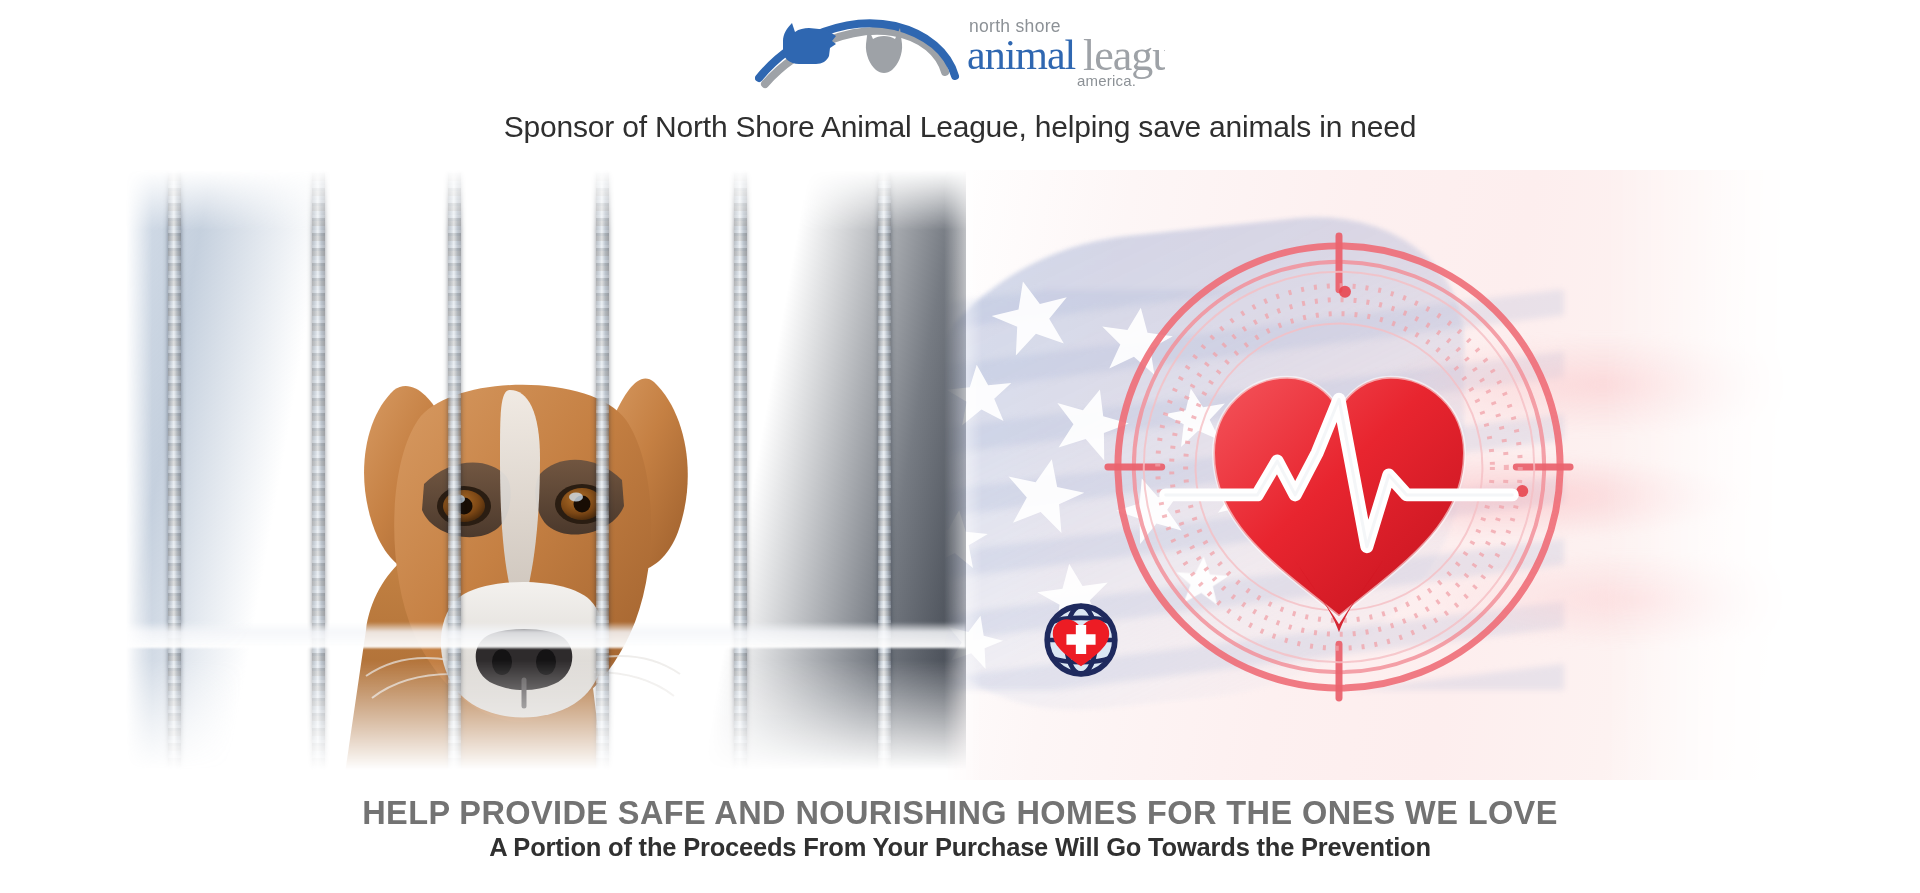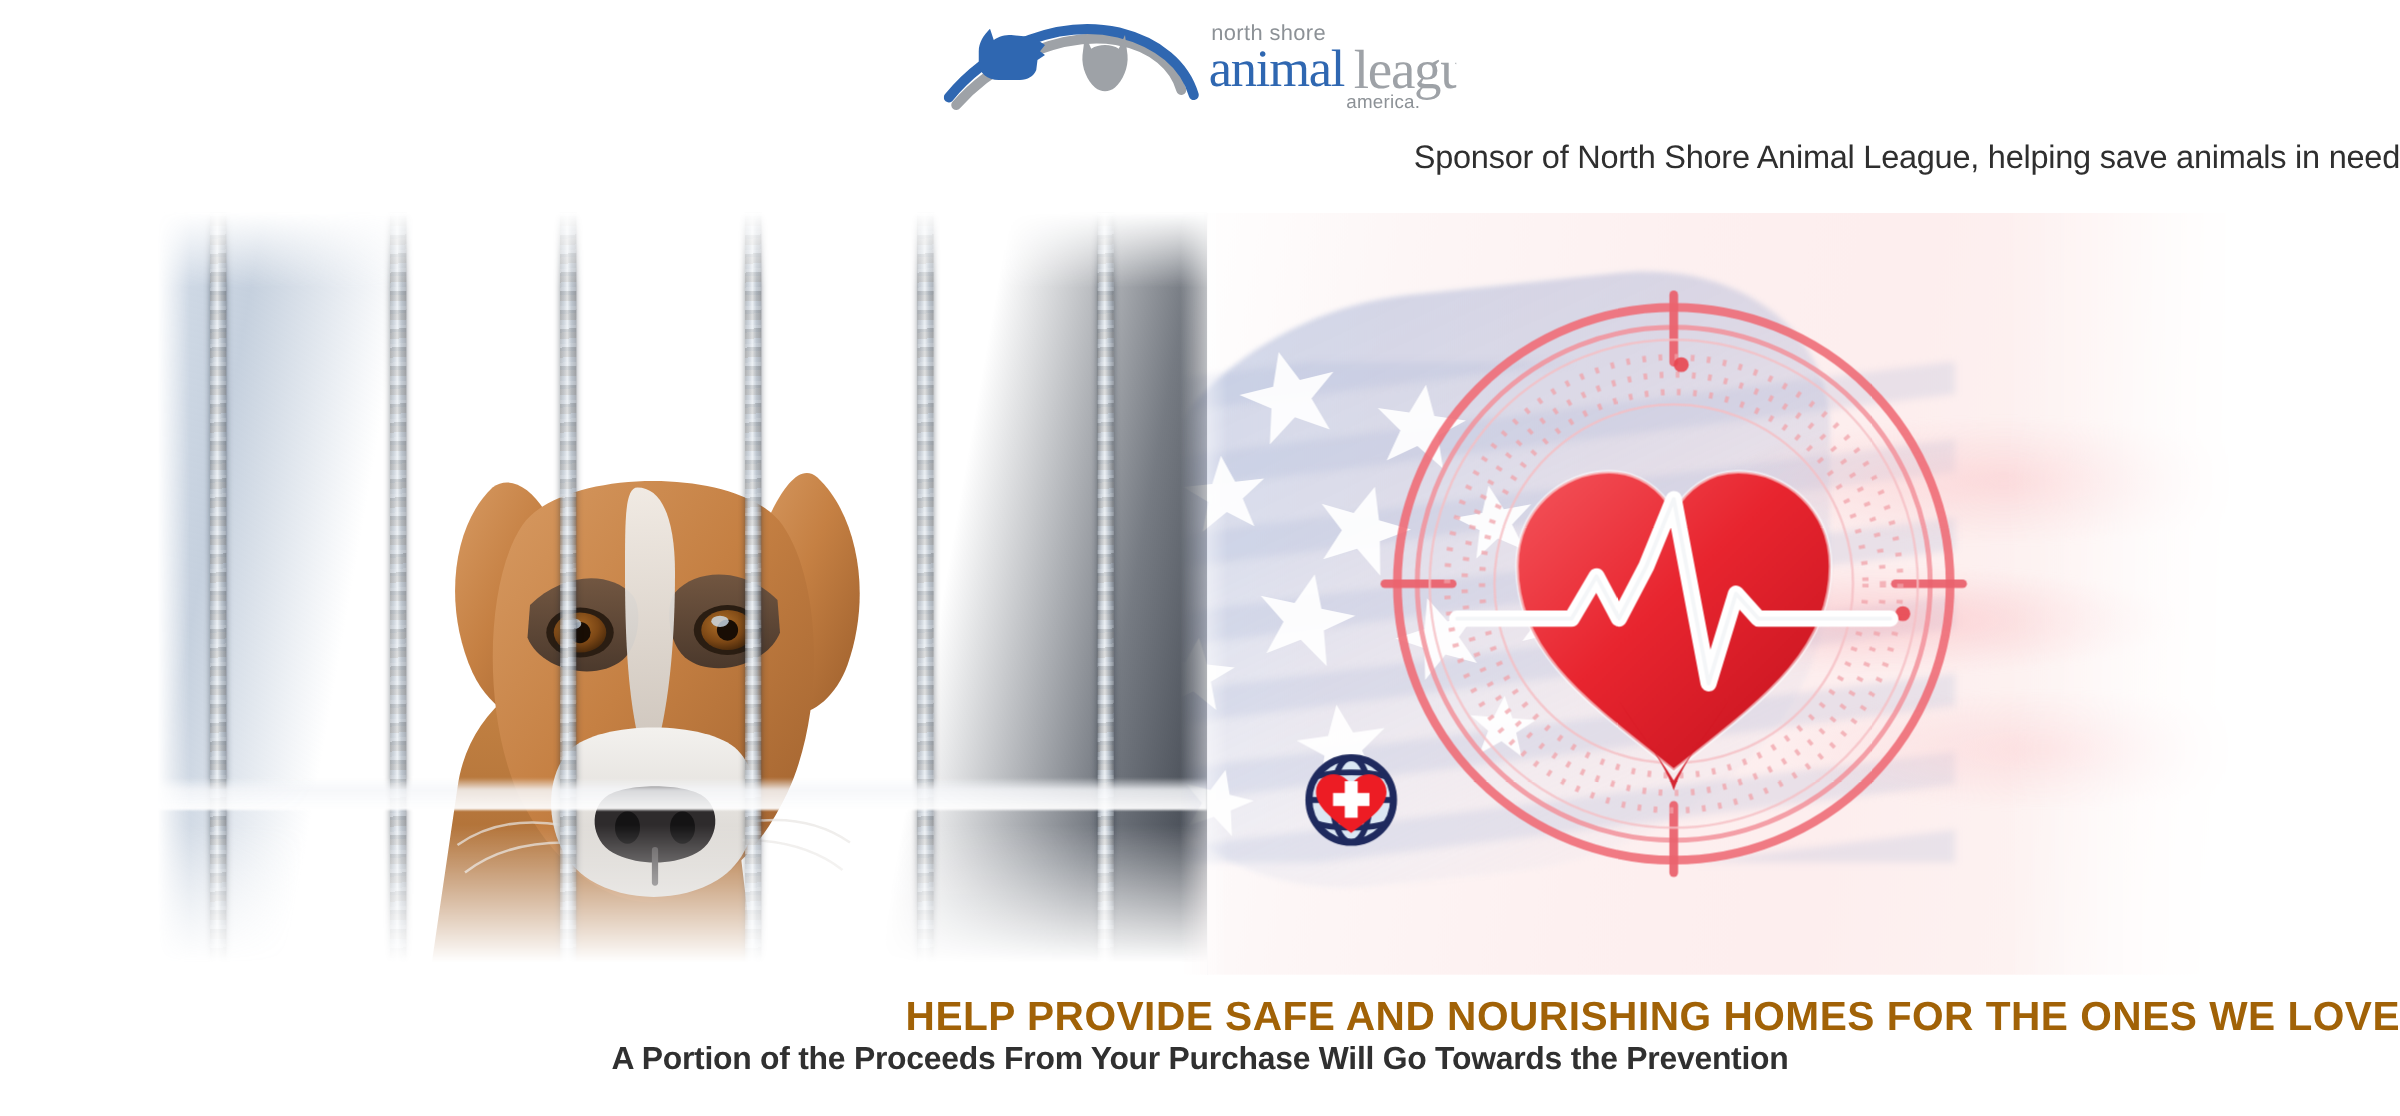--- a/index.html
+++ b/index.html
@@ -17,22 +17,22 @@
   .logo-wrap{
     position:absolute; left:0; right:0; top:8px;
     display:flex; justify-content:center; align-items:flex-start;
   }
   .logo{ position:relative; width:410px; height:82px; }
   .logo svg{ display:block; width:410px; height:82px; }
 
   
   .sponsor-line{
     position:absolute; top:110px; left:0; right:0;
-    text-align:right;
-    font-size:26px;
+    text-align:center;
+    font-size:30px;
     font-weight:400;
     color:#2f2f2f;
     letter-spacing:-0.2px;
     white-space:nowrap;
   }
 
   
   .banner{
     position:absolute;
     left:126px; top:170px;
@@ -138,24 +138,24 @@
 
   
   .globe-badge{
     position:absolute; left:908px; top:423px; width:94px; height:94px; z-index:6;
   }
   .globe-badge svg{ width:94px; height:94px; display:block; }
 
   
   .headline{
     position:absolute; top:795px; left:0; right:0;
-    text-align:right;
+    text-align:center;
     font-size:32.5px;
     font-weight:bold;
-    color:#a16207;
+    color:#737373;
     letter-spacing:0.4px;
     white-space:nowrap;
   }
   .subcopy{
     position:absolute; top:833px; left:0; right:0;
     text-align:center;
     font-size:25.5px;
     font-weight:700;
     color:#303030;
     line-height:1.12;

